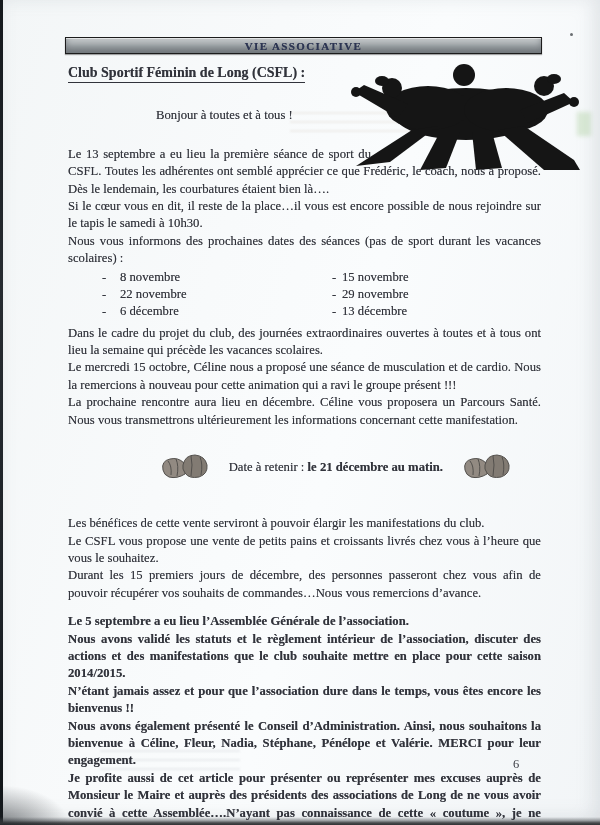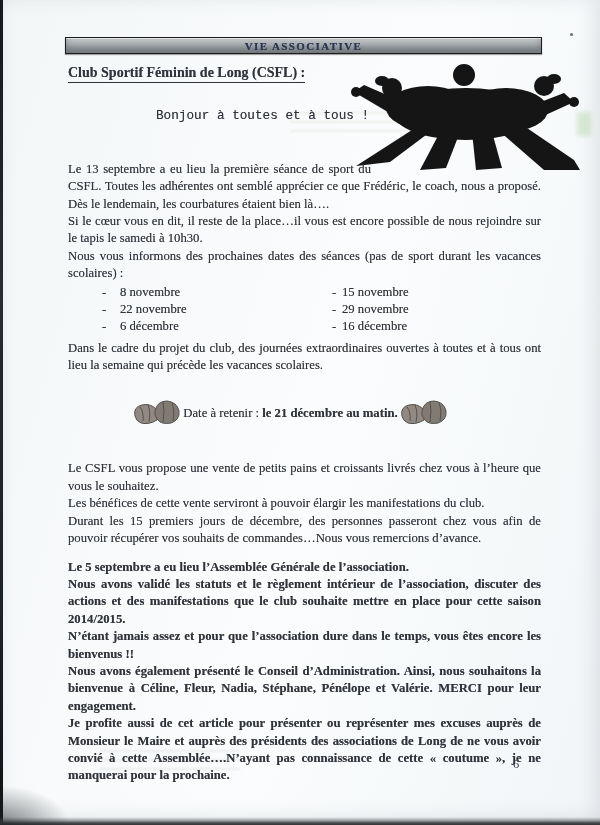--- a/index.html
+++ b/index.html
@@ -28,35 +28,35 @@
   }
   .banner-text{font-size:11px;font-weight:bold;letter-spacing:1.4px;color:#2c3552;
     text-shadow:0 0 0.6px rgba(44,53,82,0.7);}
 
   .content{position:absolute;left:68px;top:64px;width:473px;
     font-size:12.7px;line-height:17.4px;
     text-shadow:0 0 0.5px rgba(49,51,59,0.55);}
   .content p{margin:0;text-align:justify;}
   .title{font-size:14px;font-weight:bold;display:inline-block;
     border-bottom:1.4px solid #31333b;padding-bottom:1px;}
-  .greeting{margin-top:24px;margin-left:88px;font-family:Liberation Mono, monospace;}
-  .intro{margin-top:36px;}
+  .greeting{margin-top:24px;margin-left:88px;}
+  .intro{margin-top:21px;}
   .wrap-spacer{float:right;width:170px;height:13px;}
 
   .dates{margin-top:1px;}
   .date-row{display:flex;line-height:17px;}
   .date-cell-l{margin-left:34px;width:230px;display:flex;}
   .date-cell-l .dash{width:18px;}
   .date-cell-r{display:flex;}
   .date-cell-r .dash{width:10px;}
 
   .project{margin-top:5px;}
 
   .reminder{margin-top:18px;height:42px;display:flex;align-items:center;
-    justify-content:center;gap:0;padding-right:28px;}
+    justify-content:flex-end;gap:18px;padding-right:28px;}
   .reminder .bold{font-weight:bold;}
   .croissant-svg{filter:blur(0.3px) saturate(0.55);}
 
   .sale{margin-top:26px;}
   .ag{margin-top:11px;font-weight:bold;}
 
   .page-number{position:absolute;left:513px;top:757px;font-size:12.5px;
     font-family:"Liberation Serif",serif;color:#3a3c44;}
 
   .silhouette{position:absolute;left:348px;top:62px;width:232px;height:110px;}
@@ -143,27 +143,29 @@
           <span>29 novembre</span>
         </span>
     </div>
     <div class="date-row">
       <span class="date-cell-l">
           <span class="dash">-</span>
           <span>6 décembre</span>
         </span>
       <span class="date-cell-r">
           <span class="dash">-</span>
-          <span>16 décembre</span>
+          <span>13 décembre</span>
         </span>
     </div>
   </div>
 
   <div class="project">
     <p>Dans le cadre du projet du club, des journées extraordinaires ouvertes à toutes et à tous ont lieu la semaine qui précède les vacances scolaires.</p>
+    <p>Le mercredi 15 octobre, Céline nous a proposé une séance de musculation et de cardio. Nous la remercions à nouveau pour cette animation qui a ravi le groupe présent !!!</p>
+    <p>La prochaine rencontre aura lieu en décembre. Céline vous proposera un Parcours Santé. Nous vous transmettrons ultérieurement les informations concernant cette manifestation.</p>
   </div>
 
   <div class="reminder">
     <span>
       <svg class="croissant-svg" width="52" height="34" viewBox="0 0 52 34" xmlns="http://www.w3.org/2000/svg">
         <g stroke="#55504a" stroke-width="1">
           <path d="M4,22 Q2,13 11,11 Q19,9 25,15 Q29,20 26,26 Q18,31 10,29 Q5,27 4,22 Z" fill="#97897a"></path>
           <path d="M24,17 Q26,7 36,7 Q46,8 48,17 Q49,26 40,29 Q30,31 26,25 Q23,21 24,17 Z" fill="#877a6b"></path>
           <path d="M9,13 Q13,18 12,27" fill="none"></path>
           <path d="M17,11 Q20,18 18,28" fill="none"></path>
@@ -181,22 +183,22 @@
           <path d="M9,13 Q13,18 12,27" fill="none"></path>
           <path d="M17,11 Q20,18 18,28" fill="none"></path>
           <path d="M32,8 Q34,16 32,28" fill="none"></path>
           <path d="M41,9 Q44,16 42,27" fill="none"></path>
         </g>
       </svg>
     </span>
   </div>
 
   <div class="sale">
+    <p>Les bénéfices de cette vente serviront à pouvoir élargir les manifestations du club.</p>
     <p>Le CSFL vous propose une vente de petits pains et croissants livrés chez vous à l’heure que vous le souhaitez.</p>
-    <p>Les bénéfices de cette vente serviront à pouvoir élargir les manifestations du club.</p>
     <p>Durant les 15 premiers jours de décembre, des personnes passeront chez vous afin de pouvoir récupérer vos souhaits de commandes…Nous vous remercions d’avance.</p>
   </div>
 
   <div class="ag">
     <p>Le 5 septembre a eu lieu l’Assemblée Générale de l’association.</p>
     <p>Nous avons validé les statuts et le règlement intérieur de l’association, discuter des actions et des manifestations que le club souhaite mettre en place pour cette saison 2014/2015.</p>
     <p>N’étant jamais assez et pour que l’association dure dans le temps, vous êtes encore les bienvenus !!</p>
     <p>Nous avons également  présenté  le Conseil d’Administration. Ainsi, nous souhaitons la bienvenue à Céline, Fleur, Nadia, Stéphane, Pénélope et Valérie. MERCI pour leur engagement.</p>
     <p>Je profite aussi de cet article pour présenter ou représenter mes excuses auprès de Monsieur le Maire et auprès des présidents des associations de Long de ne vous avoir convié à cette Assemblée….N’ayant pas connaissance de cette « coutume », je ne manquerai pour la prochaine.</p>
   </div>

